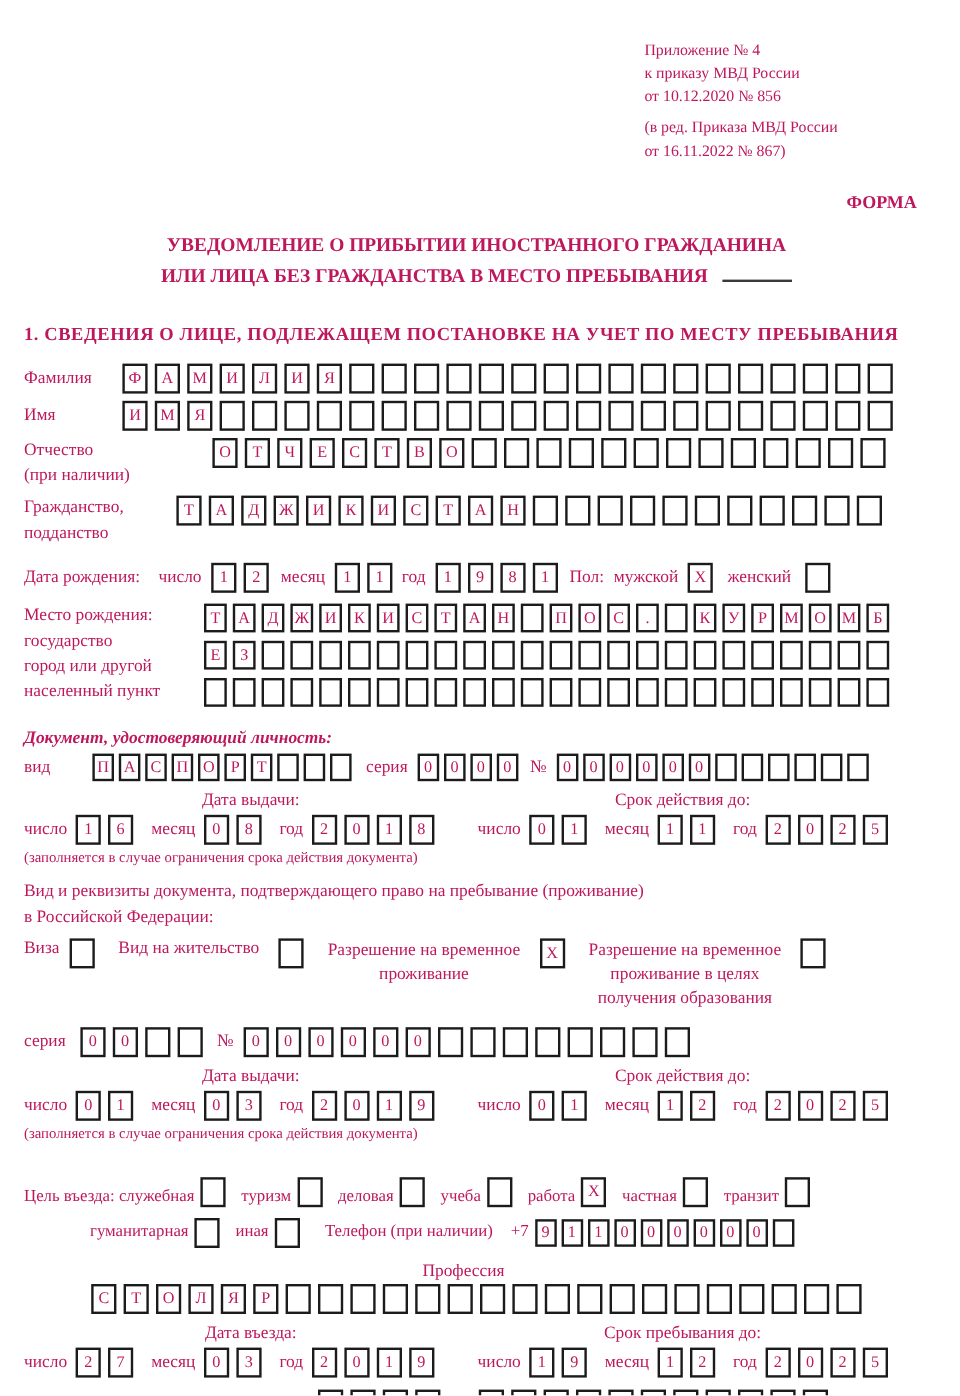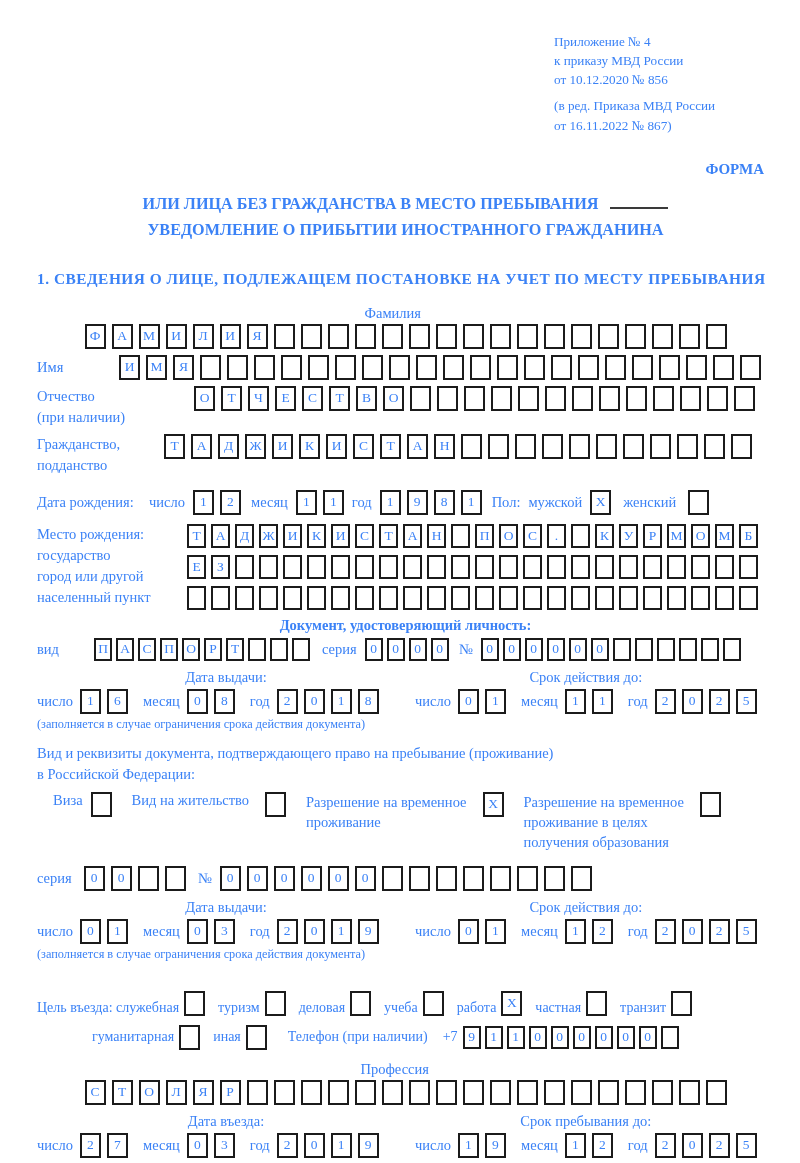--- a/index.html
+++ b/index.html
@@ -1,18 +1,18 @@
 <!DOCTYPE html>
 <html lang="ru"><head>
 <meta charset="utf-8">
 <style>
   html,body{margin:0;padding:0;background:#fff;}
   .page{
     width:800px;height:1163px;box-sizing:border-box;
-    padding:32px 26px 0 37px;background:#fff;color:#3b82f6;
+    padding:32px 26px 0 20px;background:#fff;color:#be185d;
     font-family:"Liberation Serif","DejaVu Serif",serif;
     font-size:14.5px;position:relative;overflow:hidden;
   }
   .appendix{margin-left:517px;font-size:13.2px;line-height:1.45;}
   .appendix .rev{margin-top:7px;}
   .forma{text-align:right;padding-right:10px;font-weight:700;margin-top:26px;font-size:15px;}
   .title{text-align:center;font-weight:700;font-size:16.2px;line-height:1.6;margin-top:14px;}
   .ul{display:inline-block;width:58px;border-bottom:2.5px solid #3a3a3a;height:13px;margin-left:12px;}
   .sec{font-weight:700;font-size:15.4px;letter-spacing:.5px;margin-top:26px;}
   .frow{display:flex;align-items:center;margin-top:6px;}
@@ -22,34 +22,34 @@
   .cell{
     flex:none;width:21px;height:25px;box-sizing:border-box;
     border:2px solid #1b1b1b;display:flex;align-items:center;justify-content:center;
     font-size:13.5px;background:#fff;
   }
   .cells.md{gap:5px;}.cells.md .cell{width:19px;height:24px;}
   .cells.sm{gap:4px;}.cells.sm .cell{width:18px;height:23px;}
   .w82{width:82px;}.w157{width:157px;}.w127{width:127px;}.w112{width:112px;}
   .w150{width:150px;}.w57{width:57px;}.w90{width:90px;}.w200{width:200px;}
   .stack{display:flex;flex-direction:column;gap:7px;}
-  .dochead{text-align:center;font-weight:700;margin-top:7px;}
+  .dochead{font-weight:700;margin-top:18px;font-style:italic;}
   .gap8{margin-left:8px;}.gap10{margin-left:10px;}.gap12{margin-left:12px;}
   .gap16{margin-left:16px;}.gap20{margin-left:20px;}
   .dates{display:flex;margin-top:8px;}
   .dcol{width:378px;}
   .dcol.right{width:auto;}
   .dhead{text-align:center;margin-bottom:3px;}
   .dg{display:flex;align-items:center;gap:7px;}
   .dl{flex:none;}
   .dnote{font-size:12.3px;text-align:left;padding-right:14px;margin-top:3px;}
   .ptext{margin-top:13px;}
   .ptext2{margin-top:4px;}
-  .vrow{display:flex;align-items:flex-start;margin-top:9px;margin-left:16px;}
-  .opt{line-height:1.4;}
+  .vrow{display:flex;align-items:flex-start;margin-top:9px;}
+  .opt{text-align:center;line-height:1.4;}
   .prow{display:flex;align-items:flex-end;margin-top:29px;font-size:14px;gap:5px;}
   .prow .t{flex:none;margin-left:8px;}
   .prow .t.first{margin-left:0;}
   .phrow{display:flex;align-items:center;margin-top:9px;font-size:14px;gap:5px;padding-left:55px;}
   .guard{display:flex;align-items:flex-start;margin-top:7px;}
 </style>
 </head>
 <body>
 
 <div class="page">
@@ -58,27 +58,27 @@
     <div>Приложение № 4</div>
     <div>к приказу МВД России</div>
     <div>от 10.12.2020 № 856</div>
     <div class="rev">(в ред. Приказа МВД России</div>
     <div>от 16.11.2022 № 867)</div>
   </div>
 
   <div class="forma">ФОРМА</div>
 
   <div class="title">
+    <div>УВЕДОМЛЕНИЕ О ПРИБЫТИИ ИНОСТРАННОГО ГРАЖДАНИНА</div>
     <div><span>ИЛИ ЛИЦА БЕЗ ГРАЖДАНСТВА В МЕСТО ПРЕБЫВАНИЯ</span><span class="ul"></span></div>
-    <div>УВЕДОМЛЕНИЕ О ПРИБЫТИИ ИНОСТРАННОГО ГРАЖДАНИНА</div>
   </div>
 
   <div class="sec">1. СВЕДЕНИЯ О ЛИЦЕ, ПОДЛЕЖАЩЕМ ПОСТАНОВКЕ НА УЧЕТ ПО МЕСТУ ПРЕБЫВАНИЯ</div>
 
-  <div class="frow" style="margin-top:15px;flex-direction:column;">
+  <div class="frow" style="margin-top:15px;">
     <div class="lbl w82">Фамилия</div>
     <div class="cells">
         <span class="cell">Ф</span>
         <span class="cell">А</span>
         <span class="cell">М</span>
         <span class="cell">И</span>
         <span class="cell">Л</span>
         <span class="cell">И</span>
         <span class="cell">Я</span>
         <span class="cell"></span>

